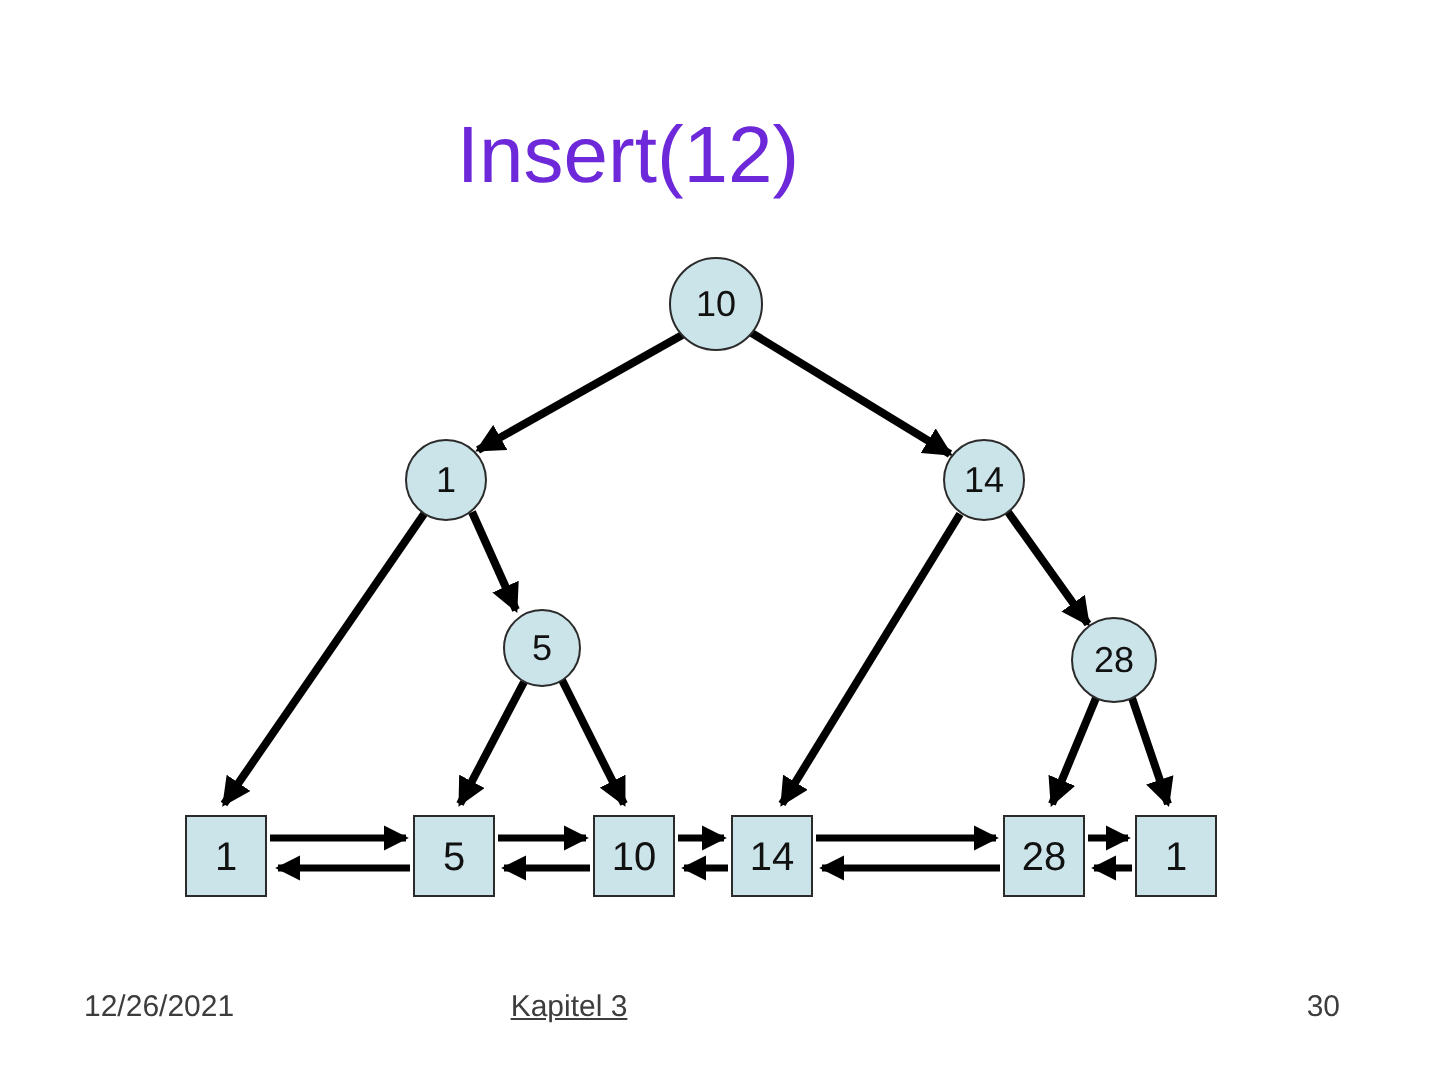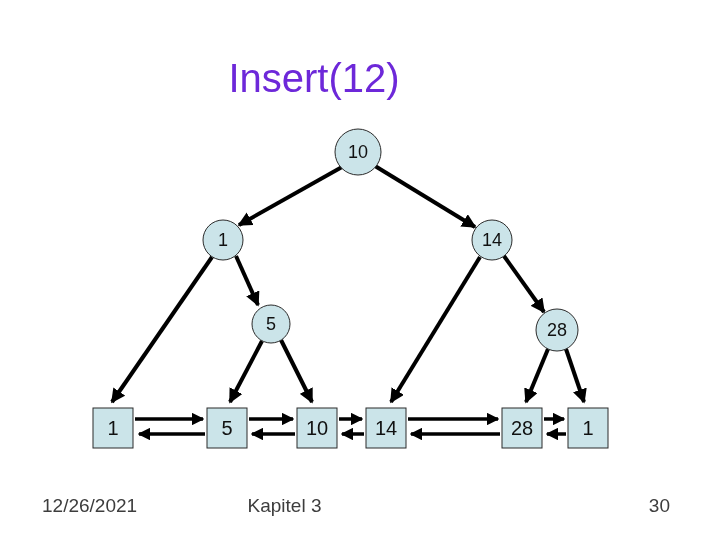--- a/index.html
+++ b/index.html
@@ -14,24 +14,24 @@
     font-weight:400;letter-spacing:0px;margin-top:14px;
   }
   .diagram{position:absolute;left:0;top:0;width:720px;height:540px;}
   .node-label{
     font-family:"Liberation Sans", sans-serif;
     fill:#111;text-anchor:middle;
   }
   .circle-label{font-size:18px;}
   .square-label{font-size:20px;}
   .footer-item{
-    position:absolute;top:495px;font-size:19px;color:#3d3d3d;
+    position:absolute;top:495px;font-size:15px;color:#3d3d3d;
   }
   .footer-date{left:42px;}
-  .footer-chapter{left:0;width:569px;text-align:center;}
+  .footer-chapter{left:0;width:569px;text-align:center;text-decoration:underline;}
   .footer-page{right:50px;}
 </style>
 </head>
 <body>
 
 <div class="slide-title">Insert(12)</div>
 
 <svg class="diagram" viewBox="0 0 720 540" xmlns="http://www.w3.org/2000/svg">
   <defs>
     <marker id="ah" markerUnits="strokeWidth" markerWidth="3.6" markerHeight="3.6" refX="3.2" refY="1.8" orient="auto">

